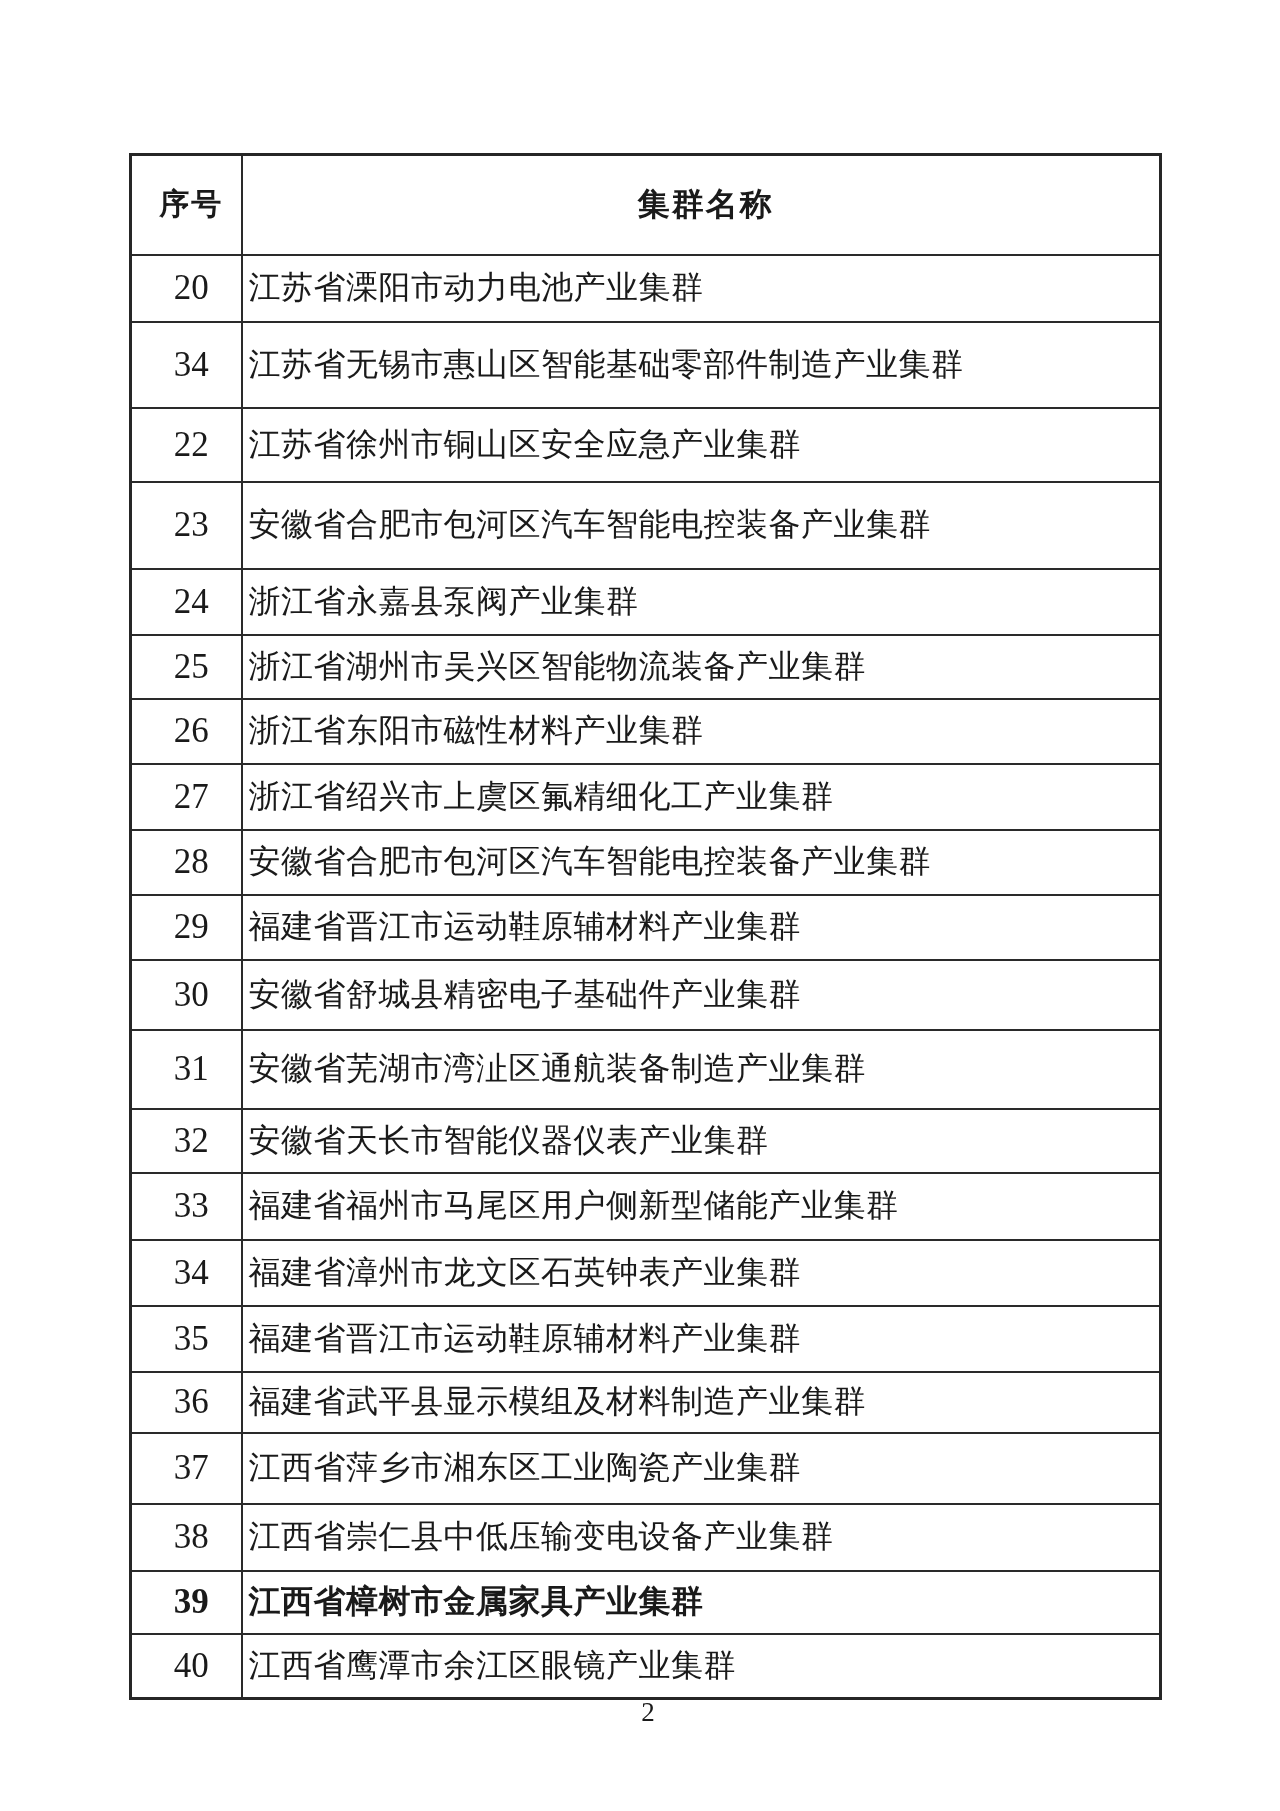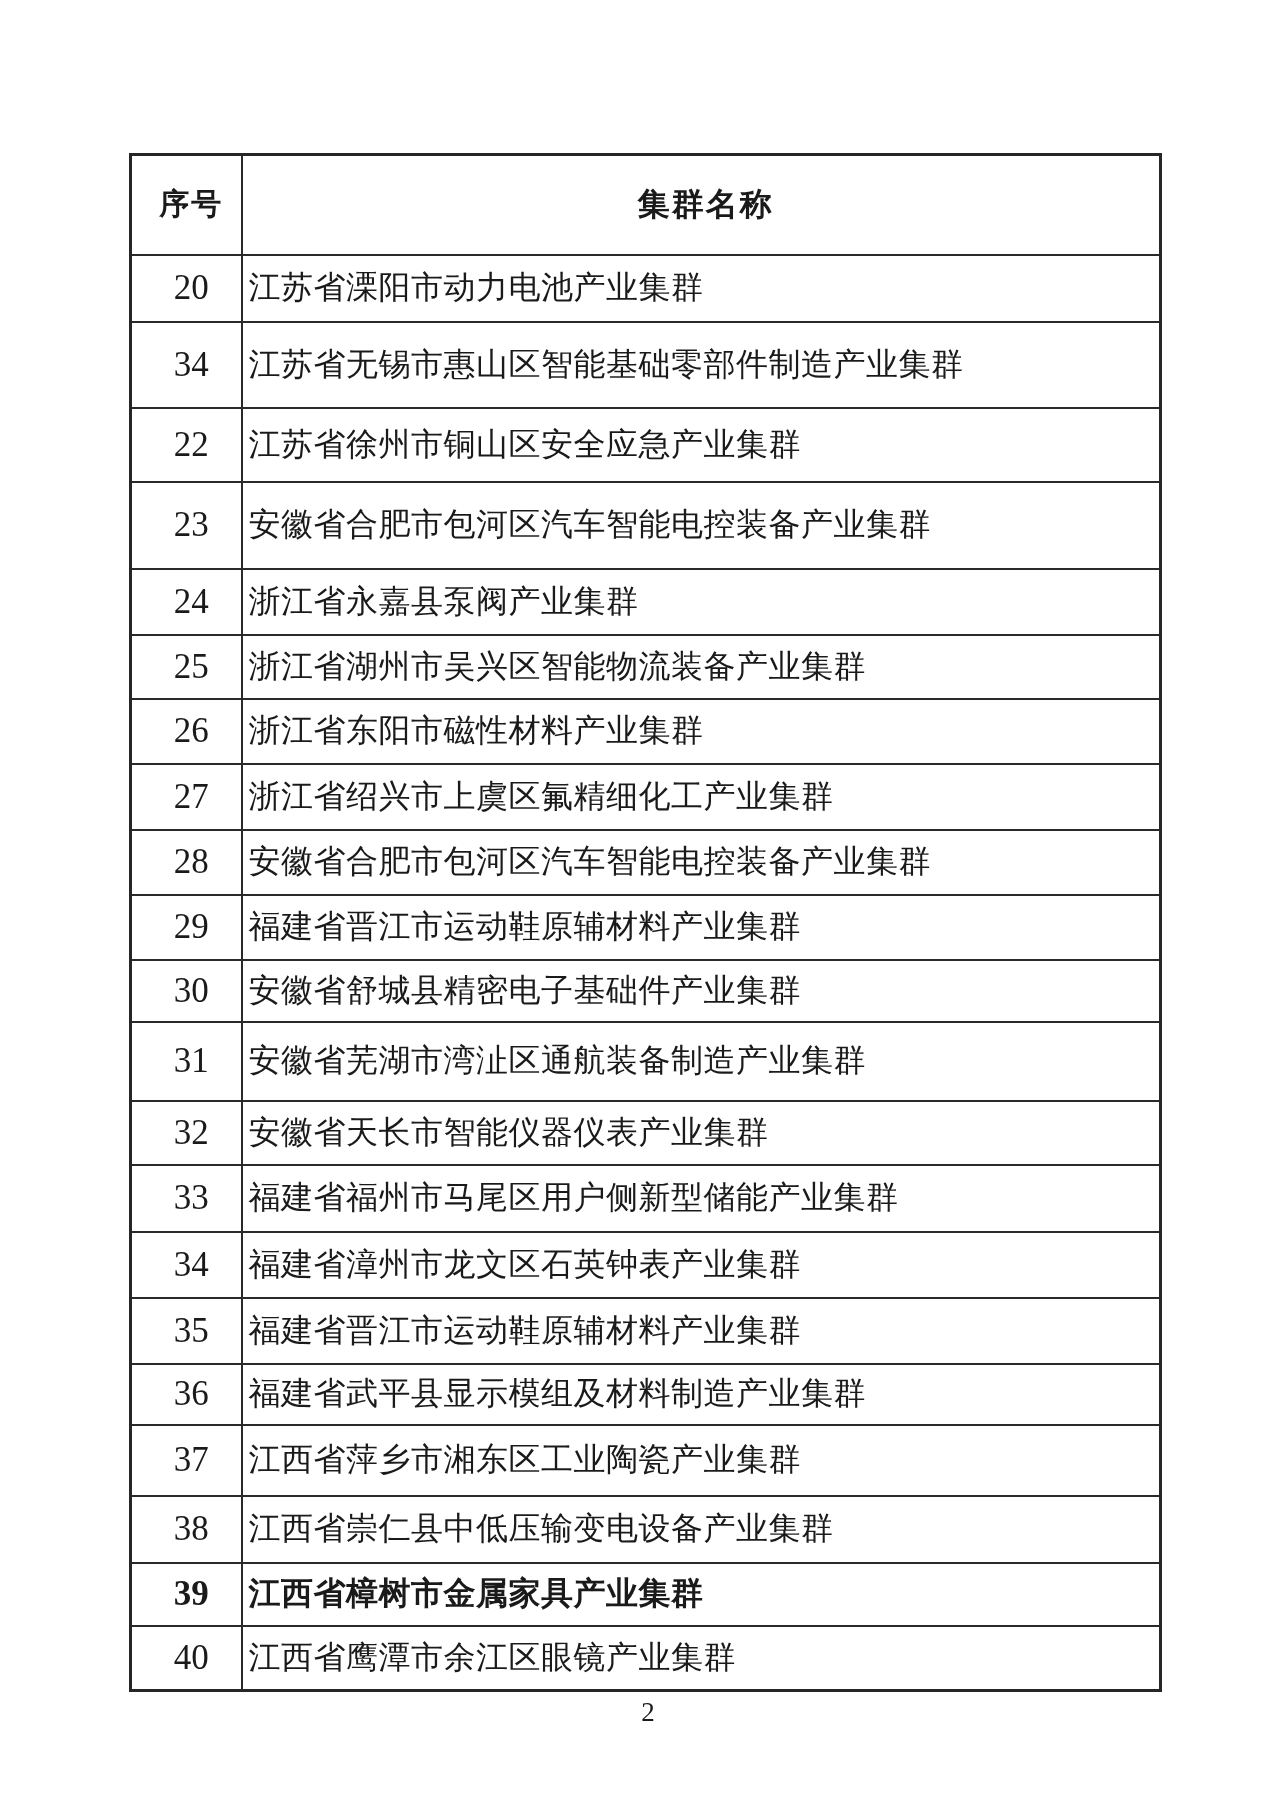--- a/index.html
+++ b/index.html
@@ -122,21 +122,21 @@
           <td class="name-cell">浙江省绍兴市上虞区氟精细化工产业集群</td>
         </tr>
         <tr style="height: 65px;">
           <td class="no-cell">28</td>
           <td class="name-cell">安徽省合肥市包河区汽车智能电控装备产业集群</td>
         </tr>
         <tr style="height: 65px;">
           <td class="no-cell">29</td>
           <td class="name-cell">福建省晋江市运动鞋原辅材料产业集群</td>
         </tr>
-        <tr style="height: 62px; margin-left: 36px;">
+        <tr style="height: 70px; margin-left: 36px;">
           <td class="no-cell">30</td>
           <td class="name-cell">安徽省舒城县精密电子基础件产业集群</td>
         </tr>
         <tr style="height: 79px;">
           <td class="no-cell">31</td>
           <td class="name-cell">安徽省芜湖市湾沚区通航装备制造产业集群</td>
         </tr>
         <tr style="height: 64px;">
           <td class="no-cell">32</td>
           <td class="name-cell">安徽省天长市智能仪器仪表产业集群</td>

